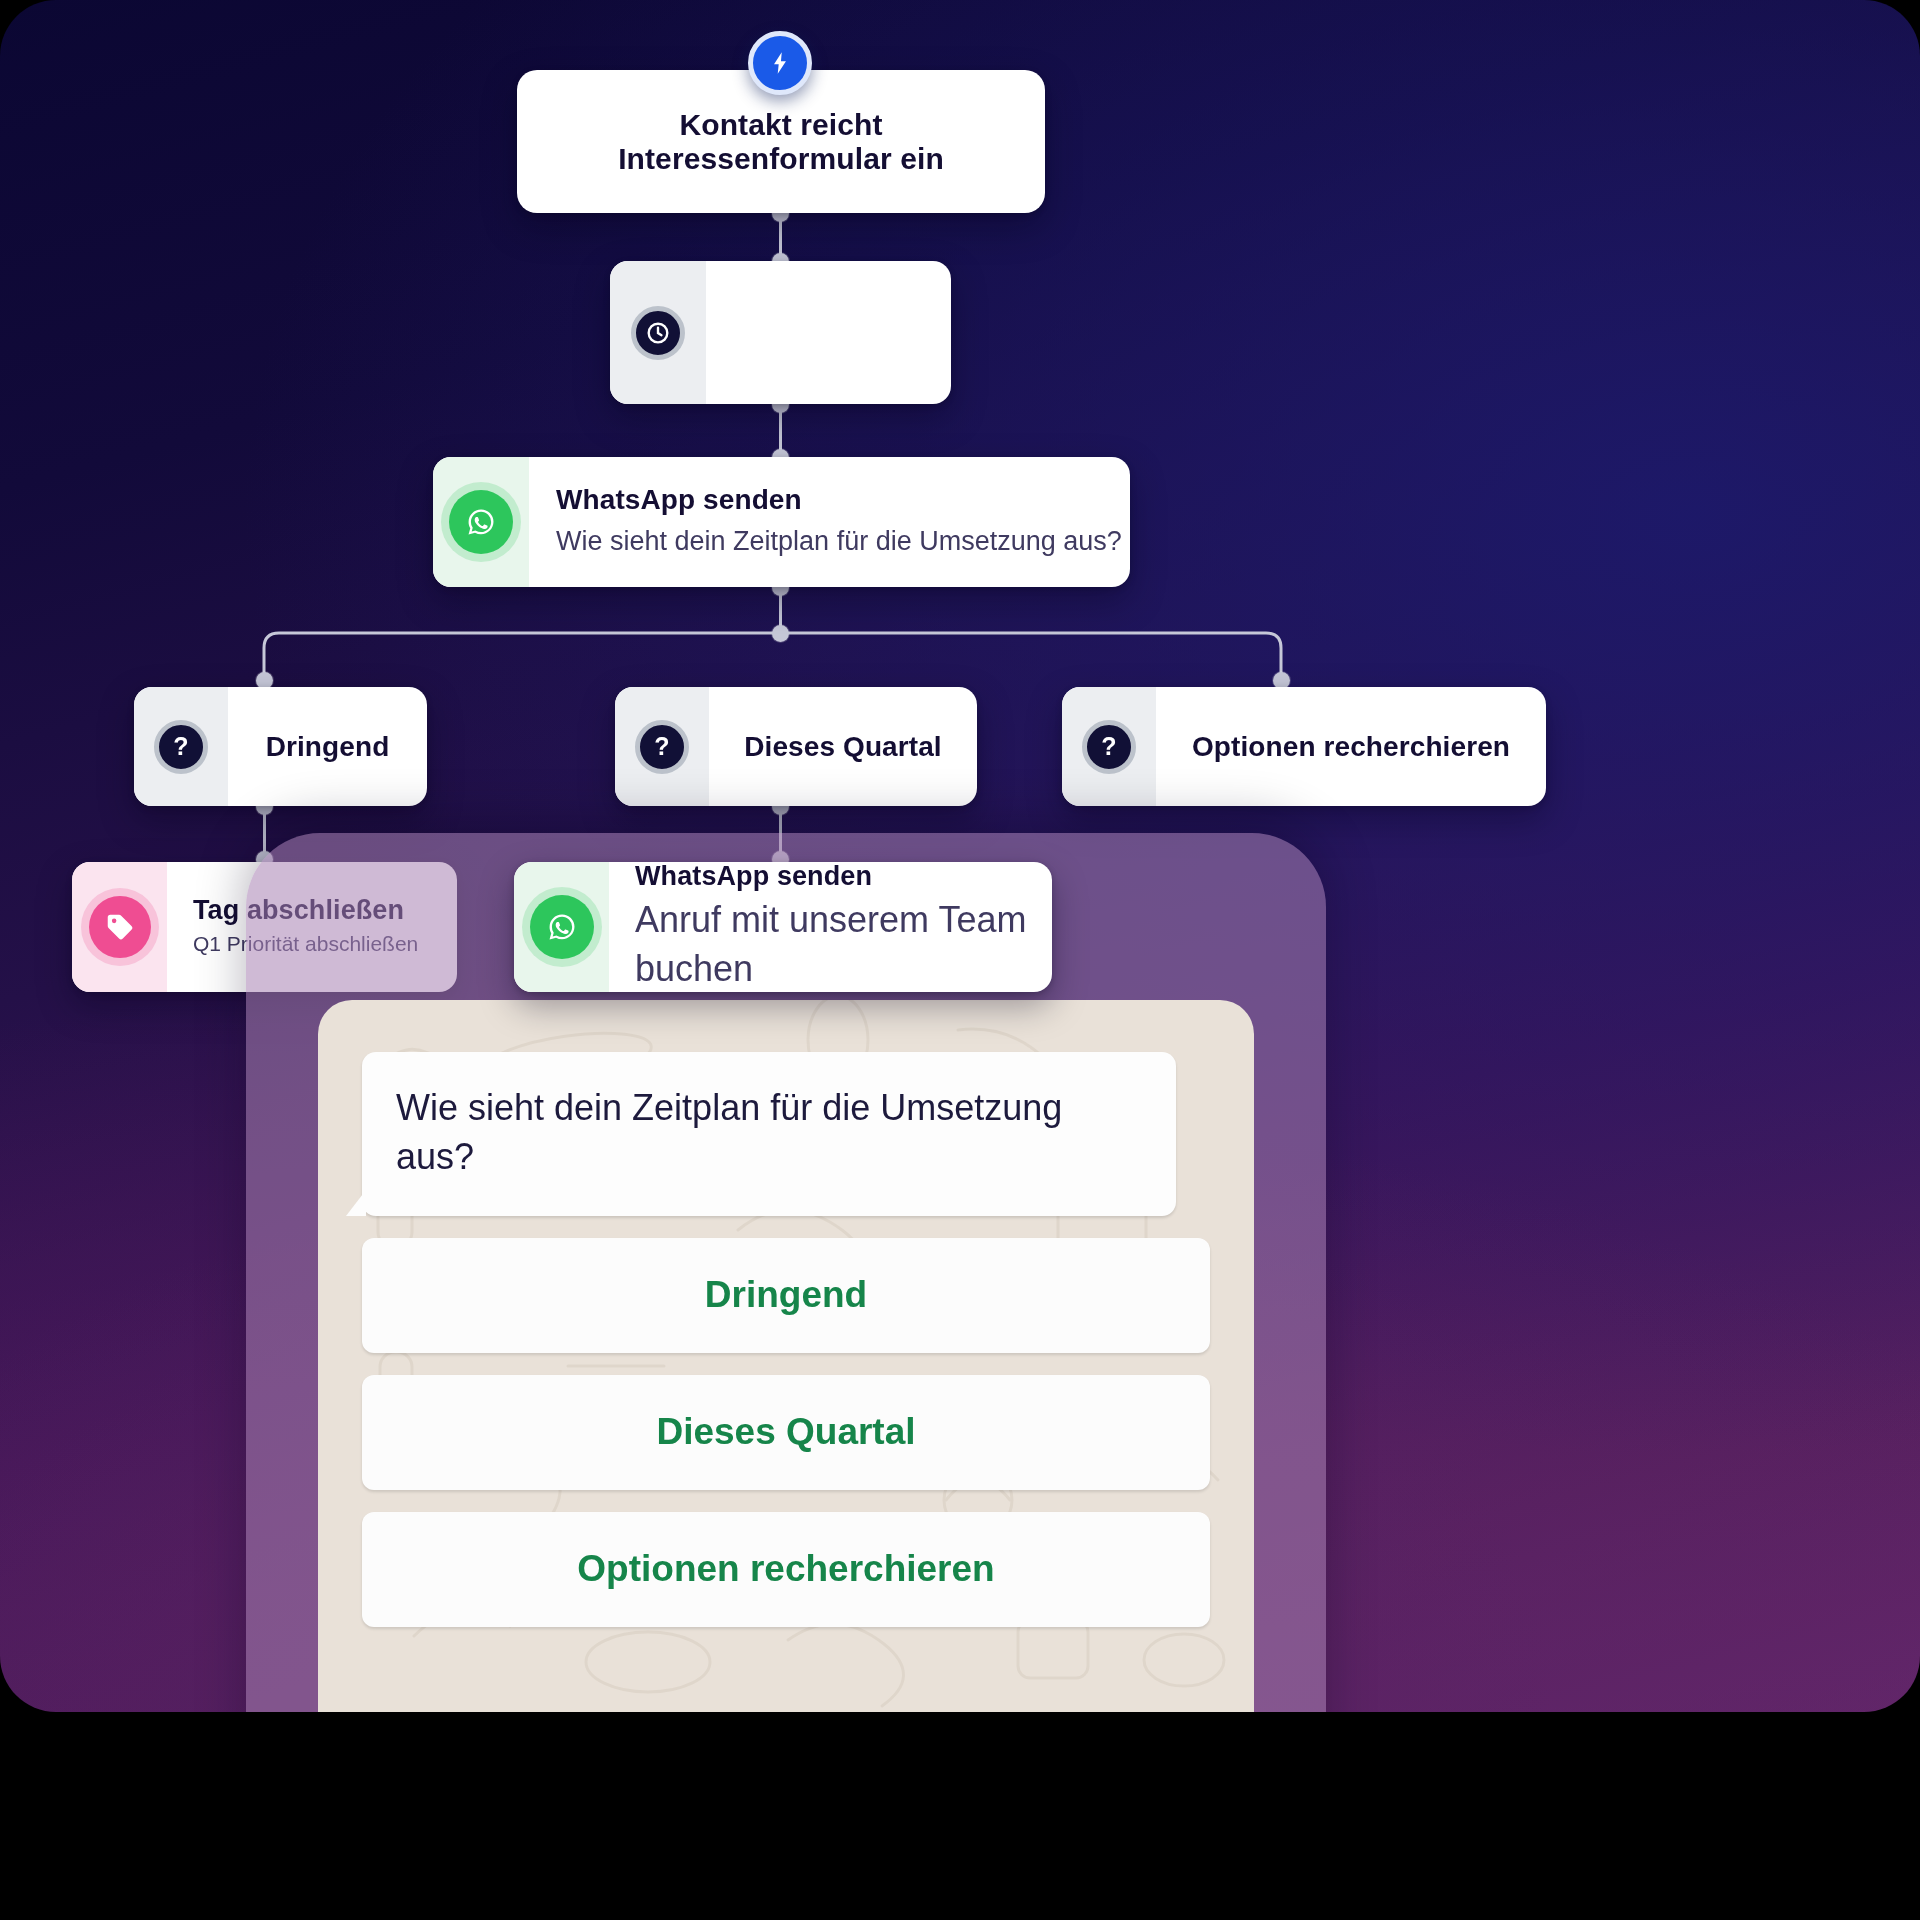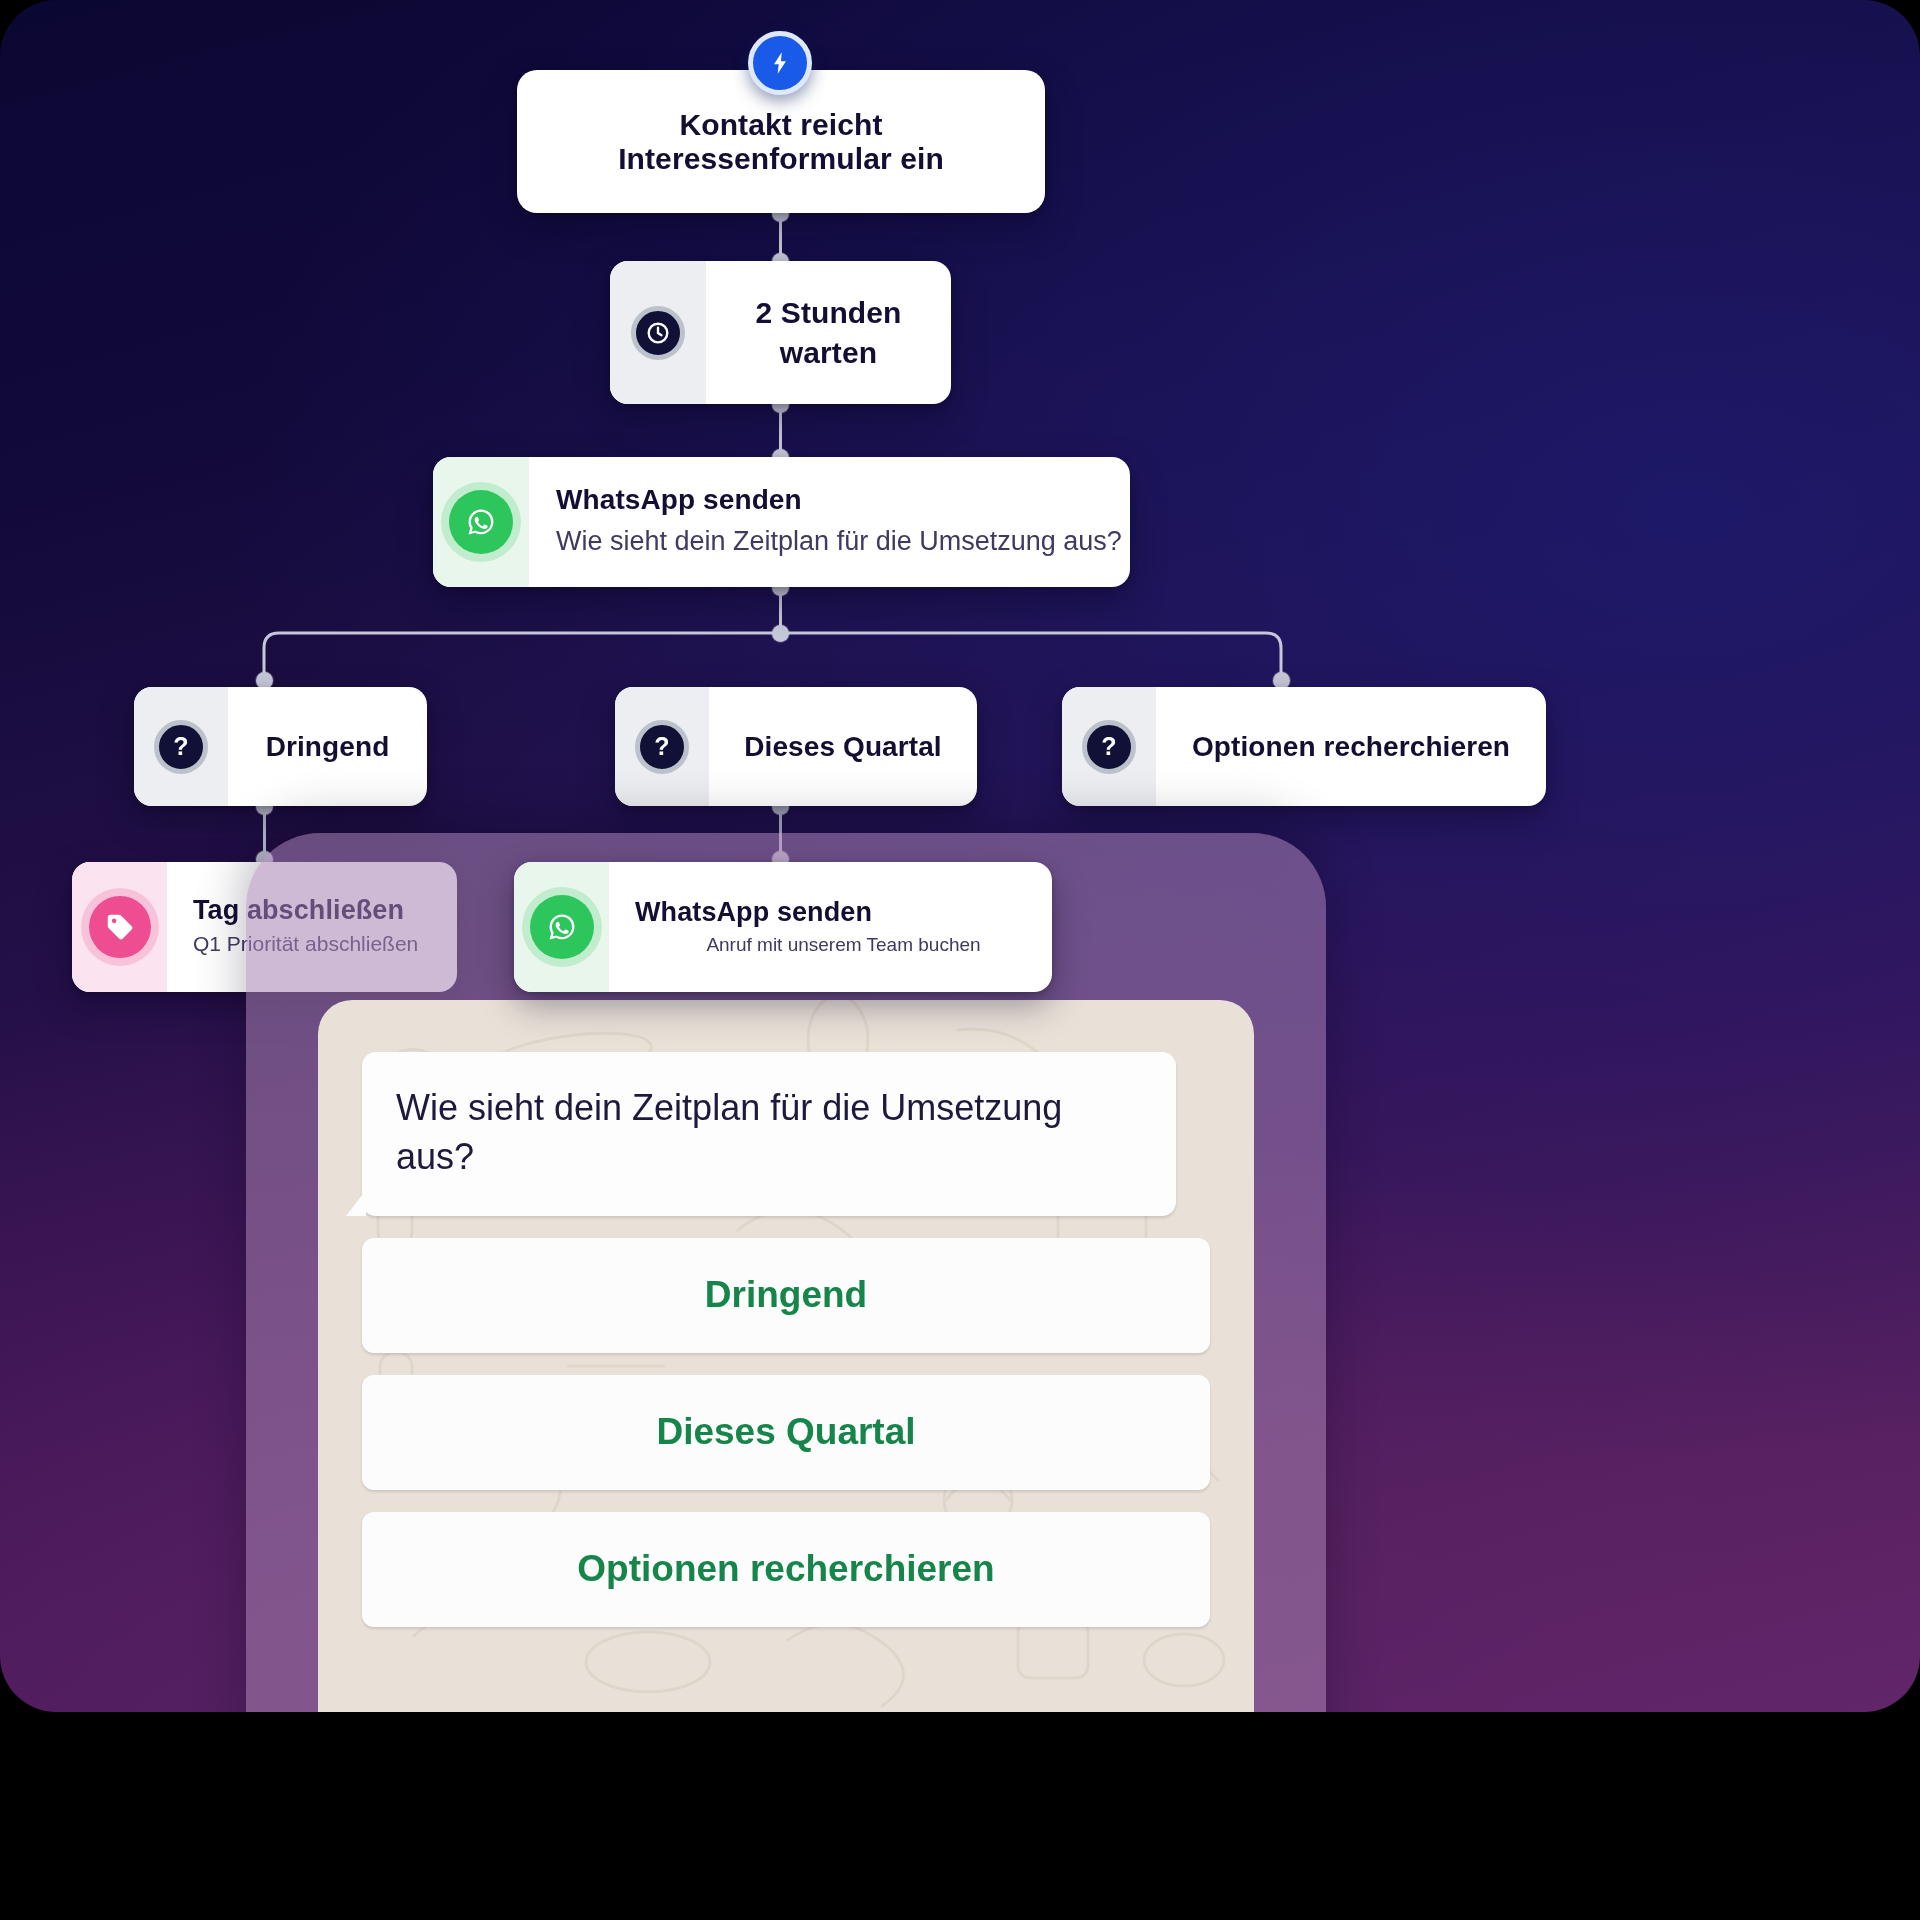--- a/index.html
+++ b/index.html
@@ -75,21 +75,21 @@
   #node-tag{left:72px;top:862px;width:385px;height:130px;z-index:4;}
   #node-tag .icon-pane{width:95px;background:#fbe4ef;}
   #node-tag .body{padding-left:26px;}
   #node-tag .n-title{font-size:27px;margin-bottom:4px;}
   #node-tag .n-sub{font-size:21px;line-height:1.36;}
 
   #node-wa2{left:514px;top:862px;width:538px;height:130px;z-index:6;}
   #node-wa2 .icon-pane{width:95px;background:#e8f6ec;}
   #node-wa2 .body{padding-left:26px;}
   #node-wa2 .n-title{font-size:27px;margin-bottom:4px;}
-  #node-wa2 .n-sub{font-size:19px;line-height:1.36;text-align:center;}
+  #node-wa2 .n-sub{font-size:36px;line-height:1.36;}
 
   
   .ring-icon{width:54px;height:54px;border-radius:50%;background:#111036;
              border:5px solid #bcc2cb;display:flex;align-items:center;justify-content:center;}
   .ring-icon svg{width:26px;height:26px;display:block;}
   .ring-icon .qm{color:#fff;font-weight:bold;font-size:25px;line-height:1;}
   .wa-icon{width:64px;height:64px;border-radius:50%;background:#2dc65c;
            display:flex;align-items:center;justify-content:center;
            box-shadow:0 0 0 8px rgba(45,198,92,.20);}
   .wa-icon svg{width:34px;height:34px;display:block;}
@@ -175,23 +175,20 @@
   </div>
 
   <div class="node" id="node-wait">
     <div class="icon-pane">
       <div class="ring-icon">
         <svg viewBox="0 0 24 24" fill="none" stroke="#fff" stroke-width="2.2" stroke-linecap="round">
           <circle cx="12" cy="12" r="8.6"></circle>
             <path d="M12 7.2V12l3.2 2"></path>
         </svg>
       </div>
-    </div>
-    <div class="body">
-      <div class="n-title">2 Stunden warten</div>
     </div>
   </div>
 
   <div class="node" id="node-wa1">
     <div class="icon-pane">
       <div class="wa-icon">
         <svg viewBox="0 0 24 24" fill="#fff">
             <path d="M12.02 3.2c-4.85 0-8.79 3.93-8.79 8.78 0 1.55.41 3.06 1.19 4.39L3.2 20.8l4.56-1.19a8.77 8.77 0 0 0 4.26 1.09h.01c4.84 0 8.78-3.94 8.78-8.79 0-2.35-.91-4.55-2.57-6.21a8.72 8.72 0 0 0-6.22-2.5zm0 1.64c1.9 0 3.69.74 5.04 2.09a7.1 7.1 0 0 1 2.08 5.05c0 3.93-3.19 7.13-7.12 7.13a7.1 7.1 0 0 1-3.62-.99l-.26-.16-2.7.71.72-2.63-.17-.27a7.07 7.07 0 0 1-1.09-3.79c0-3.93 3.2-7.14 7.12-7.14zm-3.1 3.6c-.15 0-.39.06-.59.28-.21.22-.79.77-.79 1.88s.81 2.18.92 2.33c.12.15 1.58 2.41 3.83 3.38.54.23.95.37 1.28.47.54.17 1.03.15 1.42.09.43-.06 1.33-.54 1.52-1.07.19-.53.19-.98.13-1.07-.06-.09-.21-.15-.43-.26-.22-.11-1.33-.65-1.53-.73-.21-.07-.36-.11-.5.11-.15.22-.58.73-.71.88-.13.15-.26.17-.48.06-.22-.11-.94-.35-1.79-1.11-.66-.59-1.11-1.31-1.24-1.53-.13-.22-.01-.34.1-.45.1-.1.22-.26.33-.39.11-.13.15-.22.22-.37.07-.15.04-.28-.02-.39-.06-.11-.5-1.21-.68-1.66-.18-.43-.36-.37-.5-.38-.13 0-.28-.01-.43-.01z"></path>
           </svg>
       </div>

